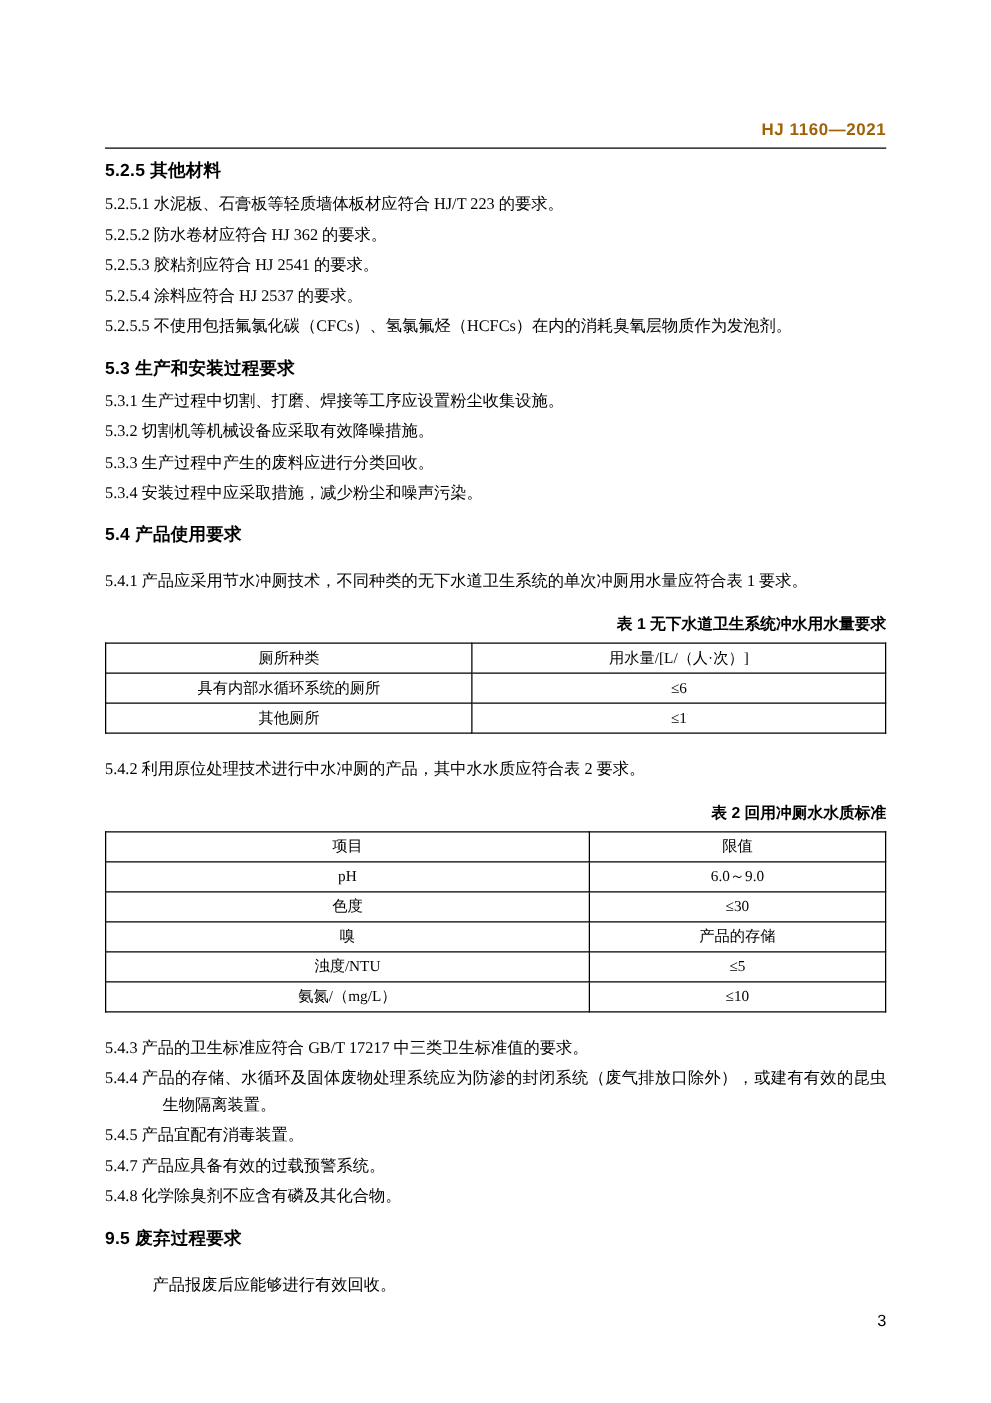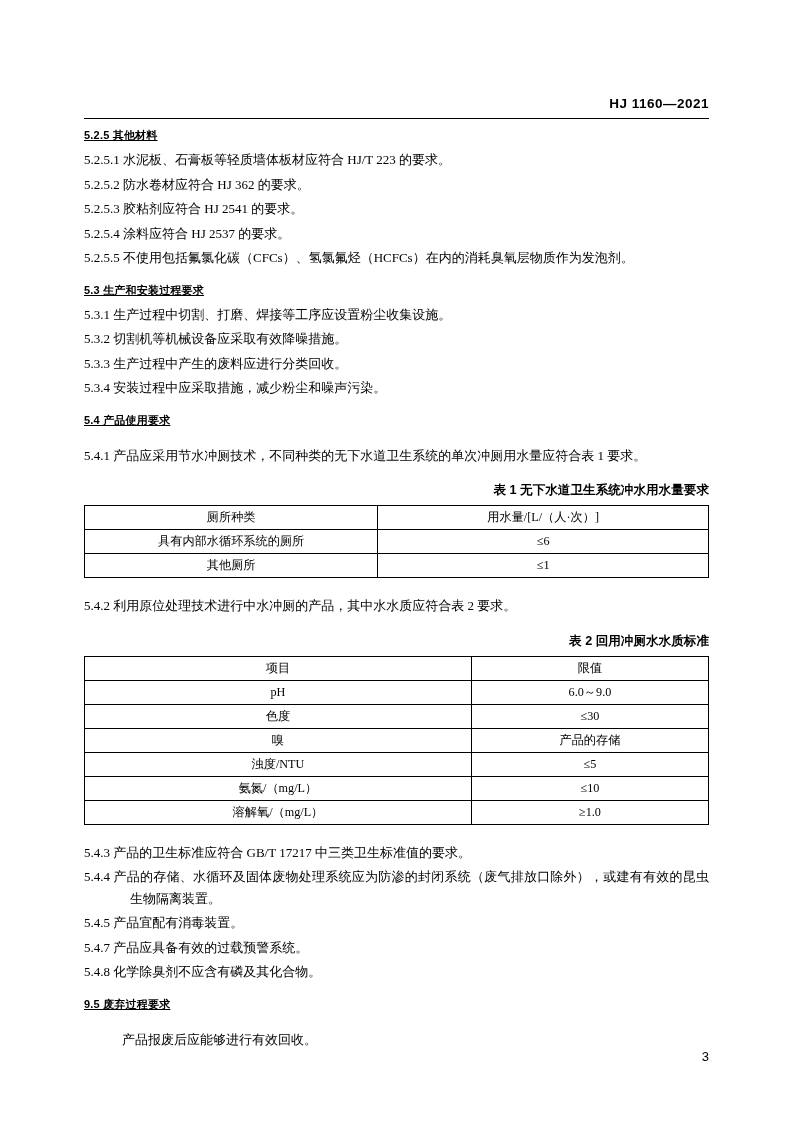--- a/index.html
+++ b/index.html
@@ -22,42 +22,41 @@
     padding: 0;
   }
   .header {
     position: absolute;
     top: 96px;
     right: 84px;
     font-family: "Liberation Sans", sans-serif;
     font-size: 13.5px;
     letter-spacing: 0.5px;
     font-weight: 600;
-    color: #000000;
+    color: #a16207;
   }
   .header-rule {
     position: absolute;
     top: 118px;
     left: 84px;
     right: 84px;
     border-bottom: 1px solid #000;
   }
   .content {
     position: absolute;
     top: 128px;
     left: 84px;
     width: 625px;
   }
   .sec-head {
     font-family: "Liberation Sans", sans-serif;
-    font-size: 11px;
+    font-size: 14px;
     font-weight: 600;
     margin: 14px 0 6px 0;
     letter-spacing: 0.2px;
-    text-decoration: underline;
   }
   .sec-head.first { margin-top: 0; }
   .spacer-s { height: 8px; }
   .spacer-m { height: 14px; }
 
   .tbl-caption {
     text-align: right;
     font-family: "Liberation Sans", sans-serif;
     font-size: 12.6px;
     font-weight: 600;
@@ -189,24 +188,20 @@
           <td>产品的存储</td>
         </tr>
         <tr>
           <td>浊度/NTU</td>
           <td>≤5</td>
         </tr>
         <tr>
           <td>氨氮/（mg/L）</td>
           <td>≤10</td>
         </tr>
-        <tr>
-          <td>溶解氧/（mg/L）</td>
-          <td>≥1.0</td>
-        </tr>
       </tbody>
     </table>
 
     <div class="spacer-m"></div>
 
     <div class="body-para hang">5.4.3   产品的卫生标准应符合 GB/T 17217 中三类卫生标准值的要求。</div>
     <div class="body-para hang">5.4.4   产品的存储、水循环及固体废物处理系统应为防渗的封闭系统（废气排放口除外），或建有有效的昆虫生物隔离装置。</div>
     <div class="body-para hang">5.4.5   产品宜配有消毒装置。</div>
     <div class="body-para hang">5.4.7   产品应具备有效的过载预警系统。</div>
     <div class="body-para hang">5.4.8   化学除臭剂不应含有磷及其化合物。</div>

